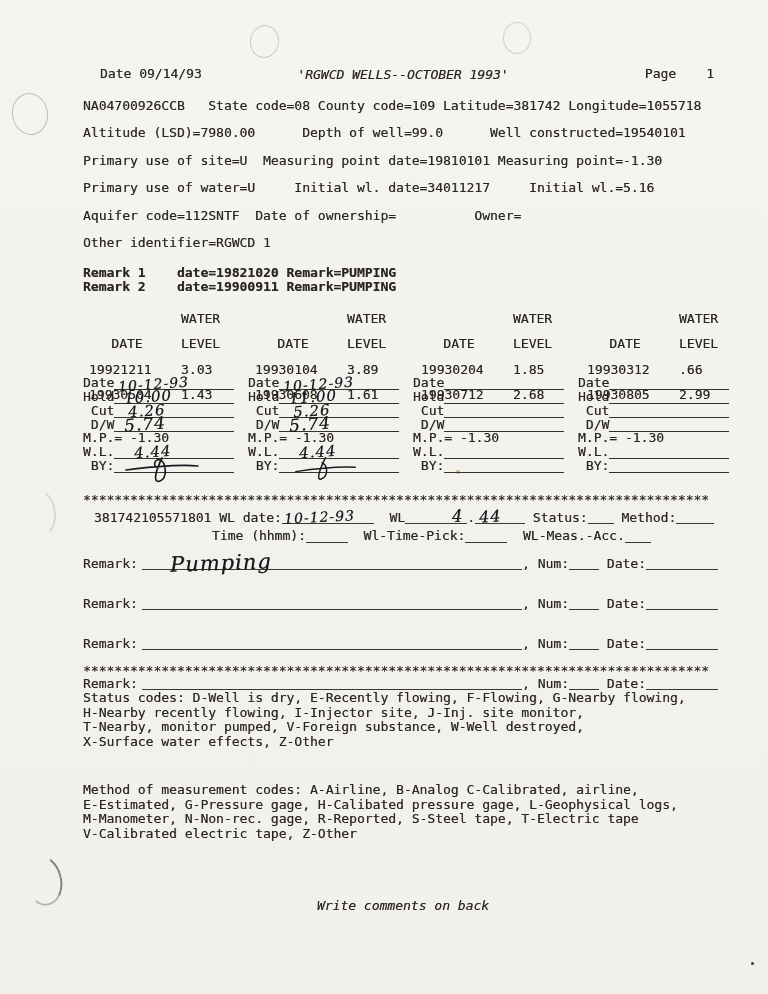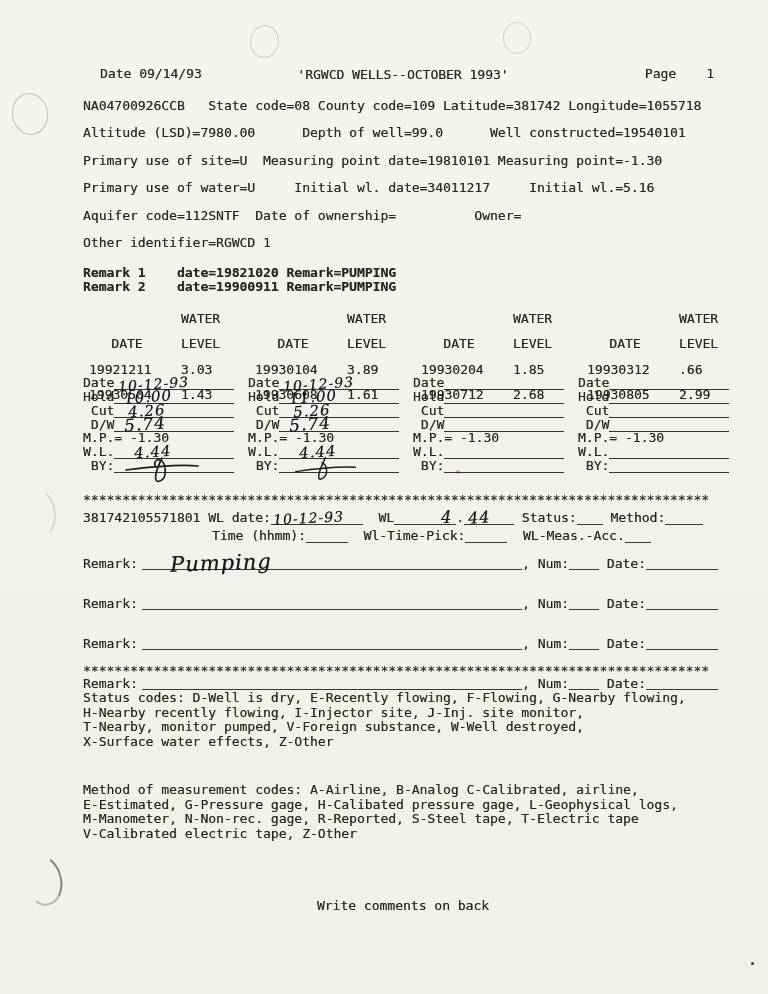--- a/index.html
+++ b/index.html
@@ -11,21 +11,21 @@
   }
   .mono{
     font-family:"DejaVu Sans Mono","Liberation Mono",monospace;
     font-size:13px;color:#29261f;white-space:pre;
     text-shadow:0.3px 0 0 rgba(41,38,31,.55);
   }
   .abs{position:absolute;}
   .lineblock div{height:27.4px;}
   .tight div{height:13.8px;}
   .codes div{height:14.5px;}
-  .center{text-align:center;}
+  .center{text-align:center;font-style:italic;}
   .blank{display:inline-block;border-bottom:1.4px solid #3b3831;height:13px;position:relative;vertical-align:baseline;}
   .hw{
     font-family:"DejaVu Serif","Liberation Serif",serif;font-style:italic;
     color:#17171e;white-space:nowrap;letter-spacing:1px;
     text-shadow:0.4px 0 0 rgba(23,23,30,.6);
   }
   
   .wt{display:flex;justify-content:space-between;width:640px;}
   .wt-group{display:grid;grid-template-columns:84px 70px;gap:12px;}
   .wt-group span{height:13.4px;font-size:13px;}
@@ -273,21 +273,21 @@
           <span class="mono"> BY:</span>
           <span class="bl"></span>
         </div>
     </div>
   </div>
 
   <div class="abs" style="left:83px;top:489px;">
     <span class="mono">********************************************************************************</span>
   </div>
 
-  <div class="abs" style="left:83px;top:510px;width:640px;display:flex;align-items:flex-end;">
+  <div class="abs" style="left:94px;top:510px;width:640px;display:flex;">
     <span class="mono">381742105571801</span>
     <span class="mono"> </span>
     <span class="mono">WL date:</span>
     <span class="blank" style="width:92px;">
         <span class="hw" style="position:absolute;left:2px;bottom:-2px;font-size:14px;transform:rotate(-3deg);">10-12-93</span>
       </span>
     <span class="mono">  </span>
     <span class="mono">WL</span>
     <span class="blank" style="width:62px;">
         <span class="hw" style="position:absolute;right:4px;bottom:-3px;font-size:16px;">4</span>

